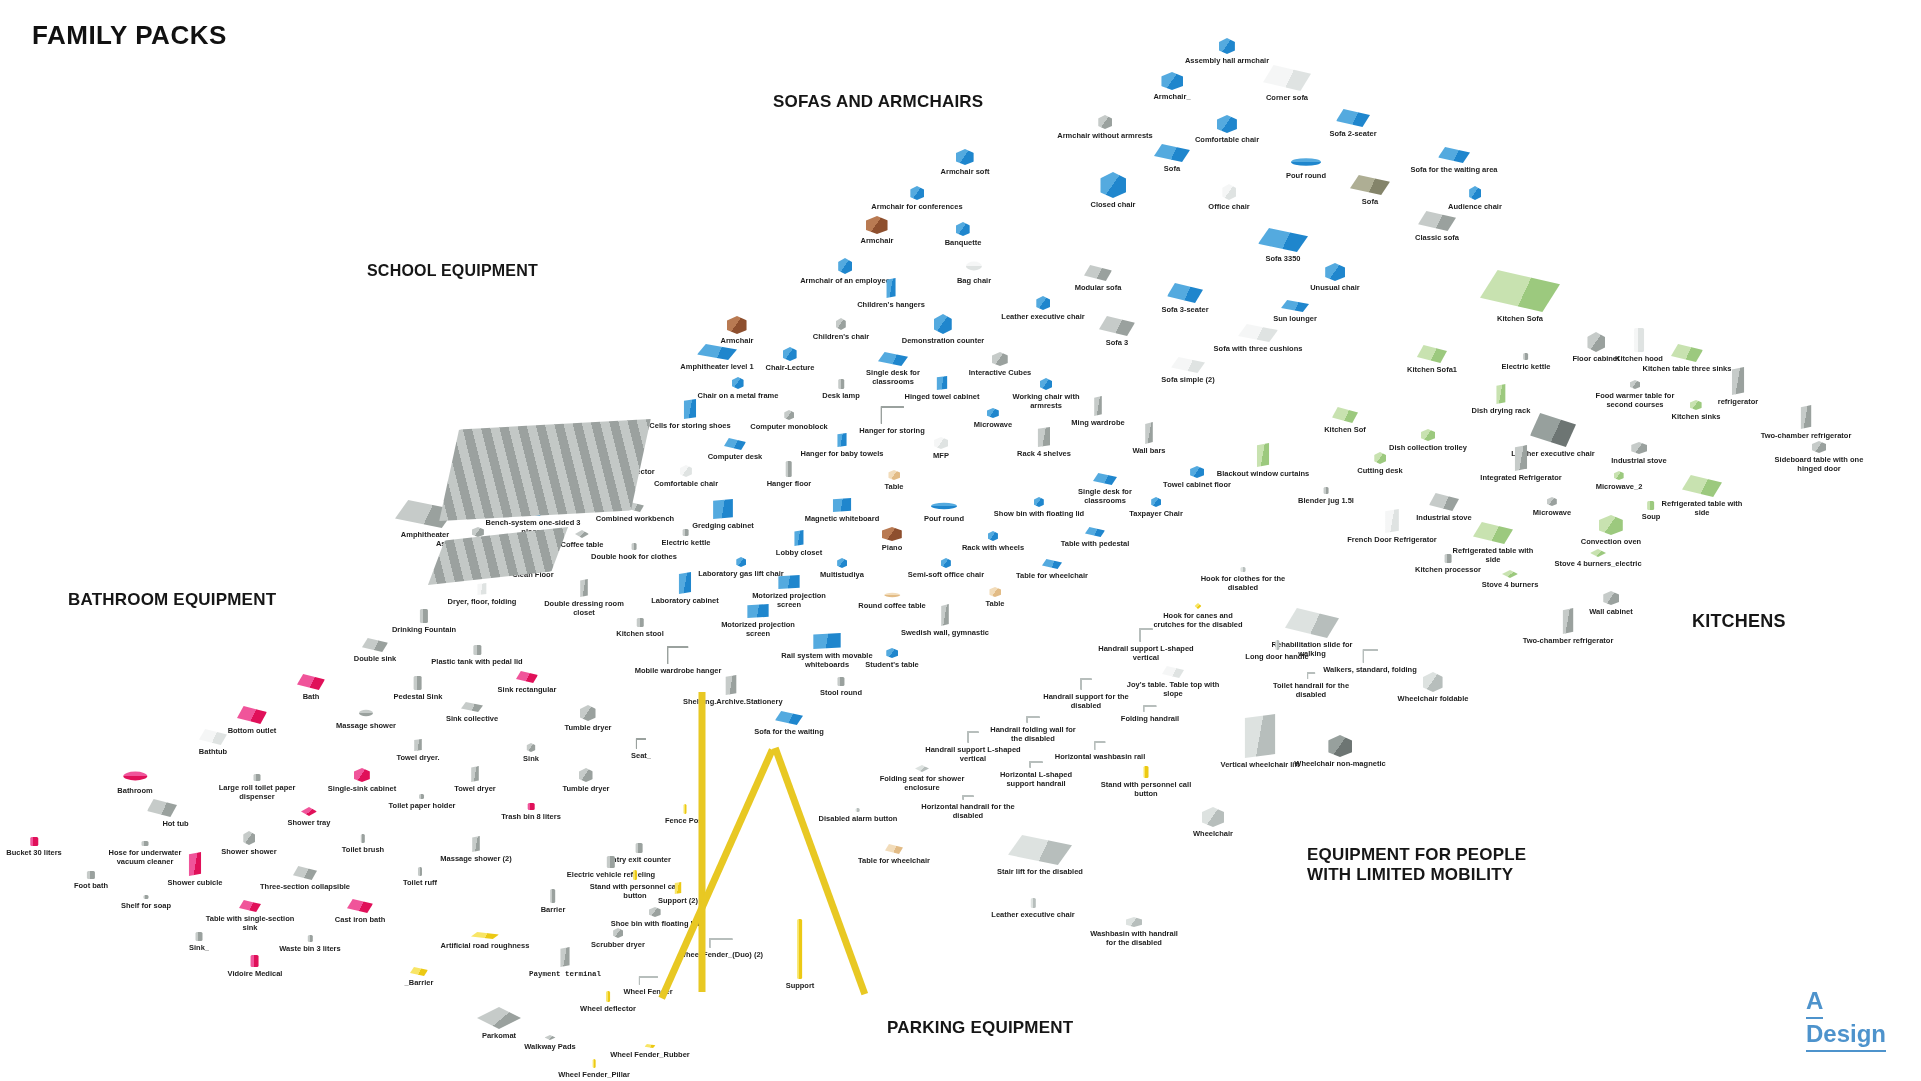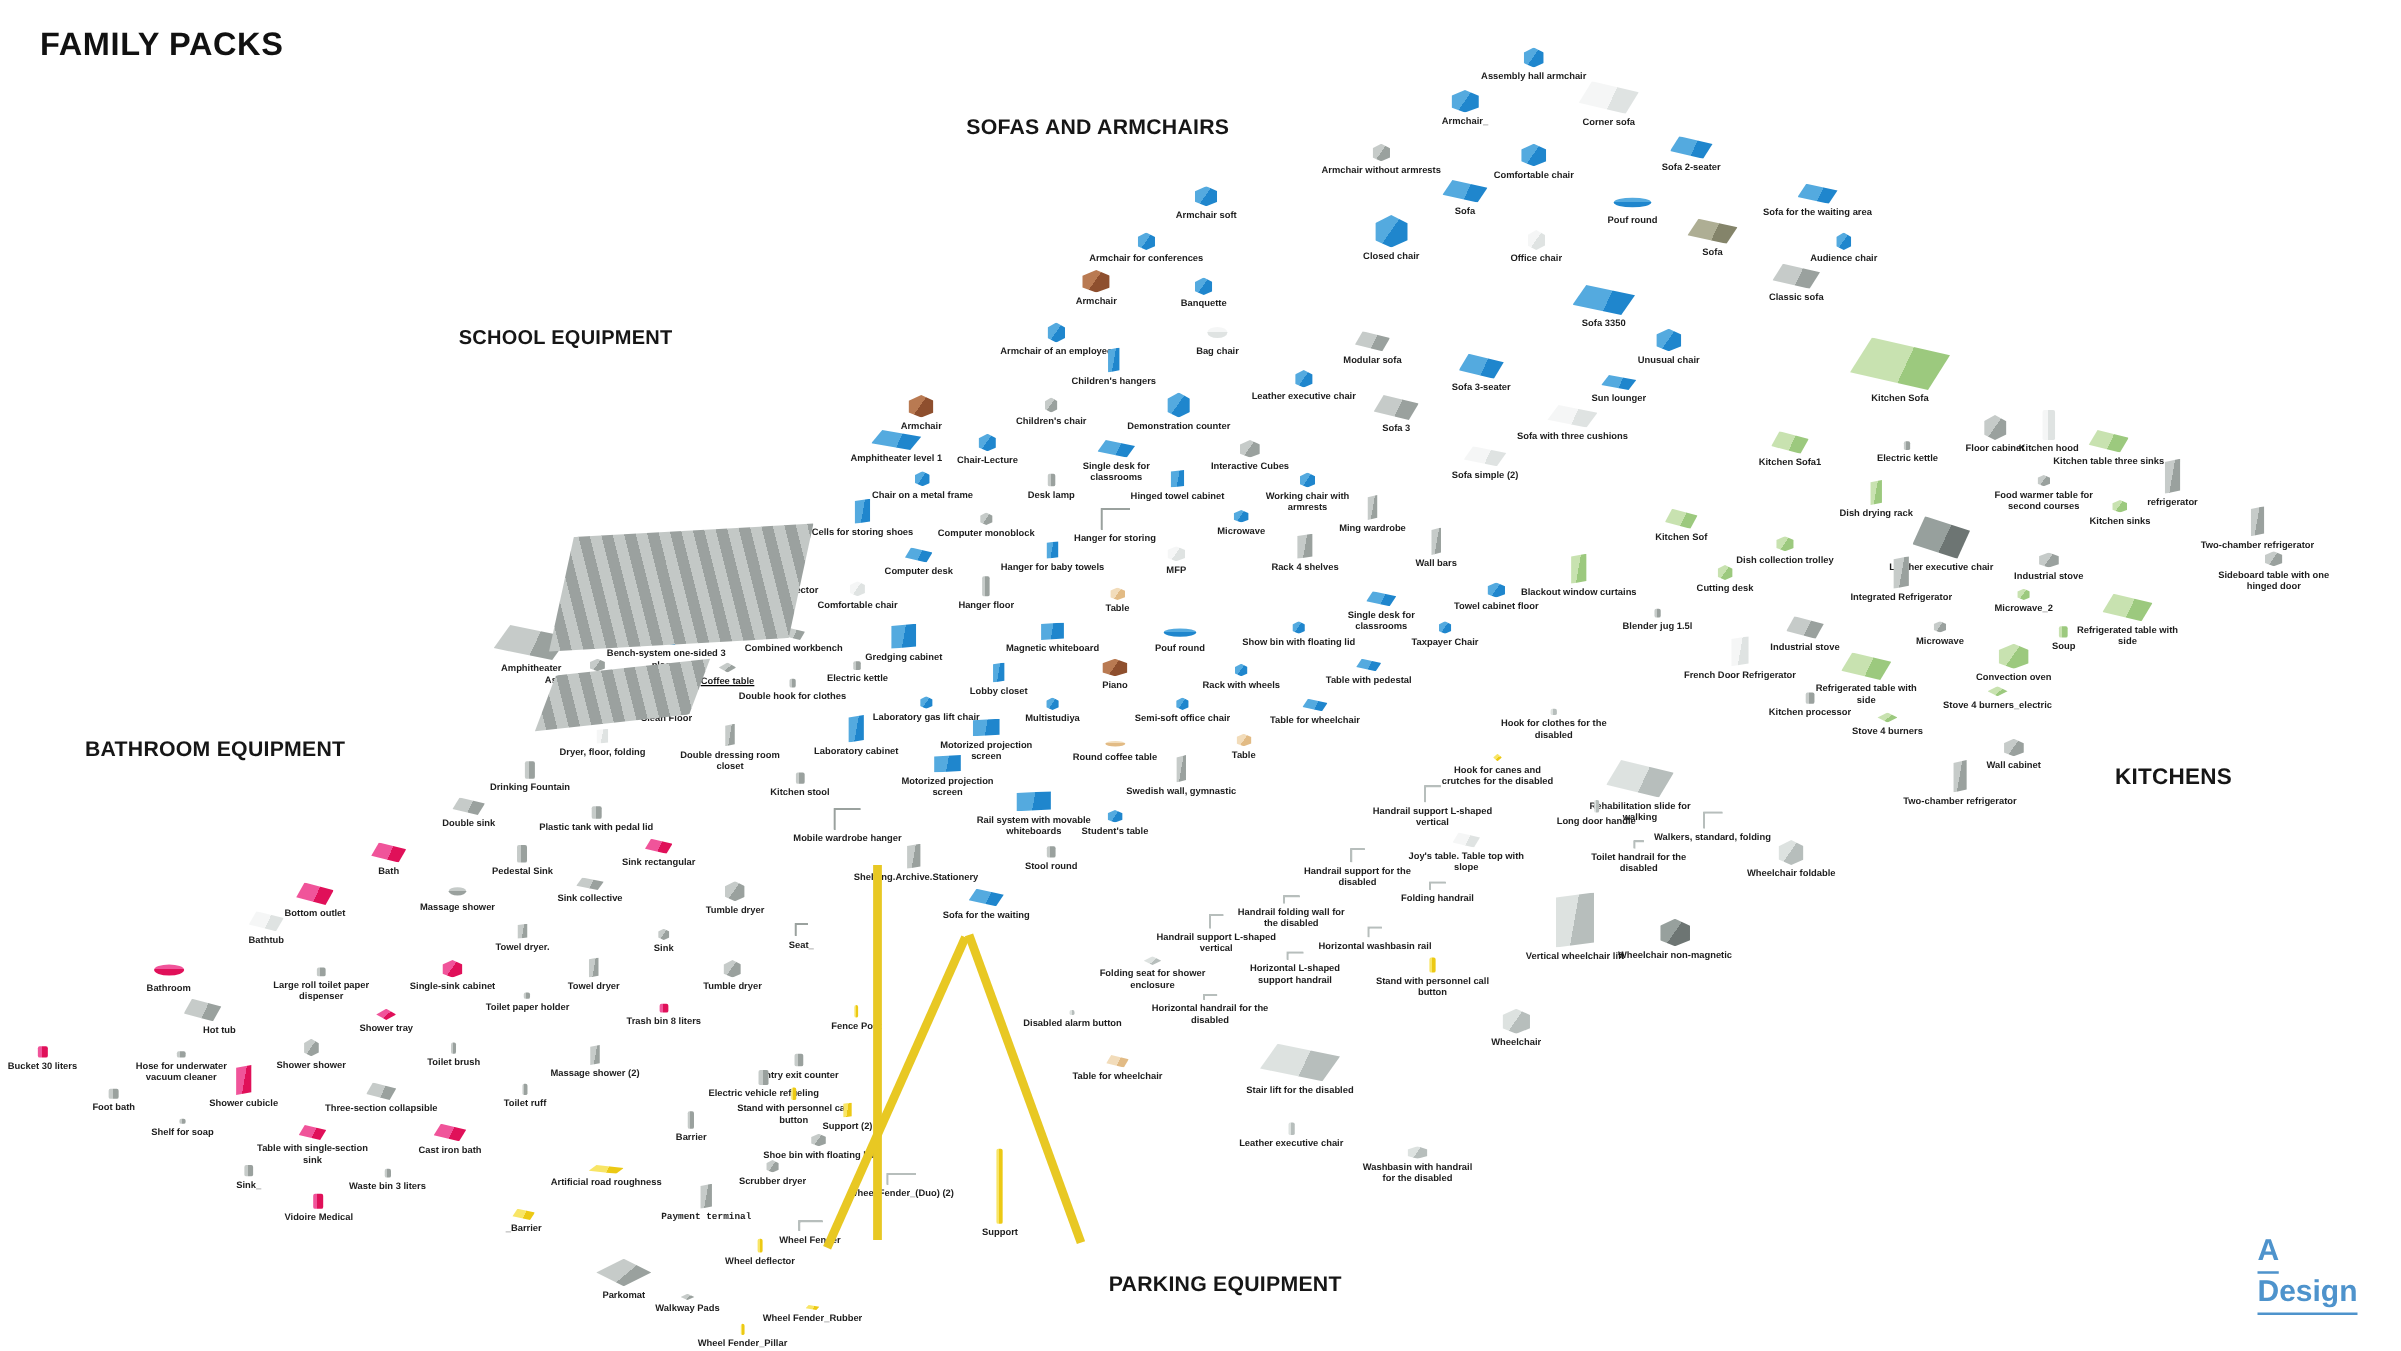--- a/index.html
+++ b/index.html
@@ -38,20 +38,21 @@
 </head>
 <body>
 
 <div id="canvas">
   <div class="page-title">FAMILY PACKS</div>
 
   <div class="sec-h" style="left: 773px; top: 92px; font-size: 17px;">SOFAS AND ARMCHAIRS</div>
   <div class="sec-h" style="left: 367px; top: 262px; font-size: 16px;">SCHOOL EQUIPMENT</div>
   <div class="sec-h" style="left: 1692px; top: 611px; font-size: 18px;">KITCHENS</div>
   <div class="sec-h" style="left: 68px; top: 590px; font-size: 17px;">BATHROOM EQUIPMENT</div>
+  <div class="sec-h" style="left: 1307px; top: 845px; font-size: 17px; max-width: 245px;">EQUIPMENT FOR PEOPLE WITH LIMITED MOBILITY</div>
   <div class="sec-h" style="left: 887px; top: 1018px; font-size: 17px;">PARKING EQUIPMENT</div>
 
   <div id="items">
       <div class="item" style="left: 1227px; top: 57px;">
         <div class="icon s-chair" style="width: 16px; height: 16px;">
           <div class="g" style="--c1: #1f86cd; --c2: #54aadf;"></div>
         </div>
         <div class="lbl">Assembly hall armchair</div>
       </div>
       <div class="item" style="left: 1172px; top: 93px;">
@@ -383,21 +384,21 @@
           <div class="g" style="--c1: #1f86cd; --c2: #54aadf;"></div>
         </div>
         <div class="lbl">Bench-system one-sided 3 places</div>
       </div>
       <div class="item" style="left: 478px; top: 540px;">
         <div class="icon s-chair" style="width: 12px; height: 10px;">
           <div class="g" style="--c1: #9aa19e; --c2: #c6cbc9;"></div>
         </div>
         <div class="lbl">Assembly hall armchair</div>
       </div>
-      <div class="item" style="left: 582px; top: 541px; text-decoration: underline;">
+      <div class="item" style="left: 582px; top: 541px;">
         <div class="icon s-flat" style="width: 14px; height: 8px;">
           <div class="g" style="--c1: #9aa19e; --c2: #c6cbc9;"></div>
         </div>
         <div class="lbl">Coffee table</div>
       </div>
       <div class="item" style="left: 635px; top: 515px;">
         <div class="icon s-slab" style="width: 18px; height: 10px;">
           <div class="g" style="--c1: #9aa19e; --c2: #c6cbc9;"></div>
         </div>
         <div class="lbl">Combined workbench</div>

